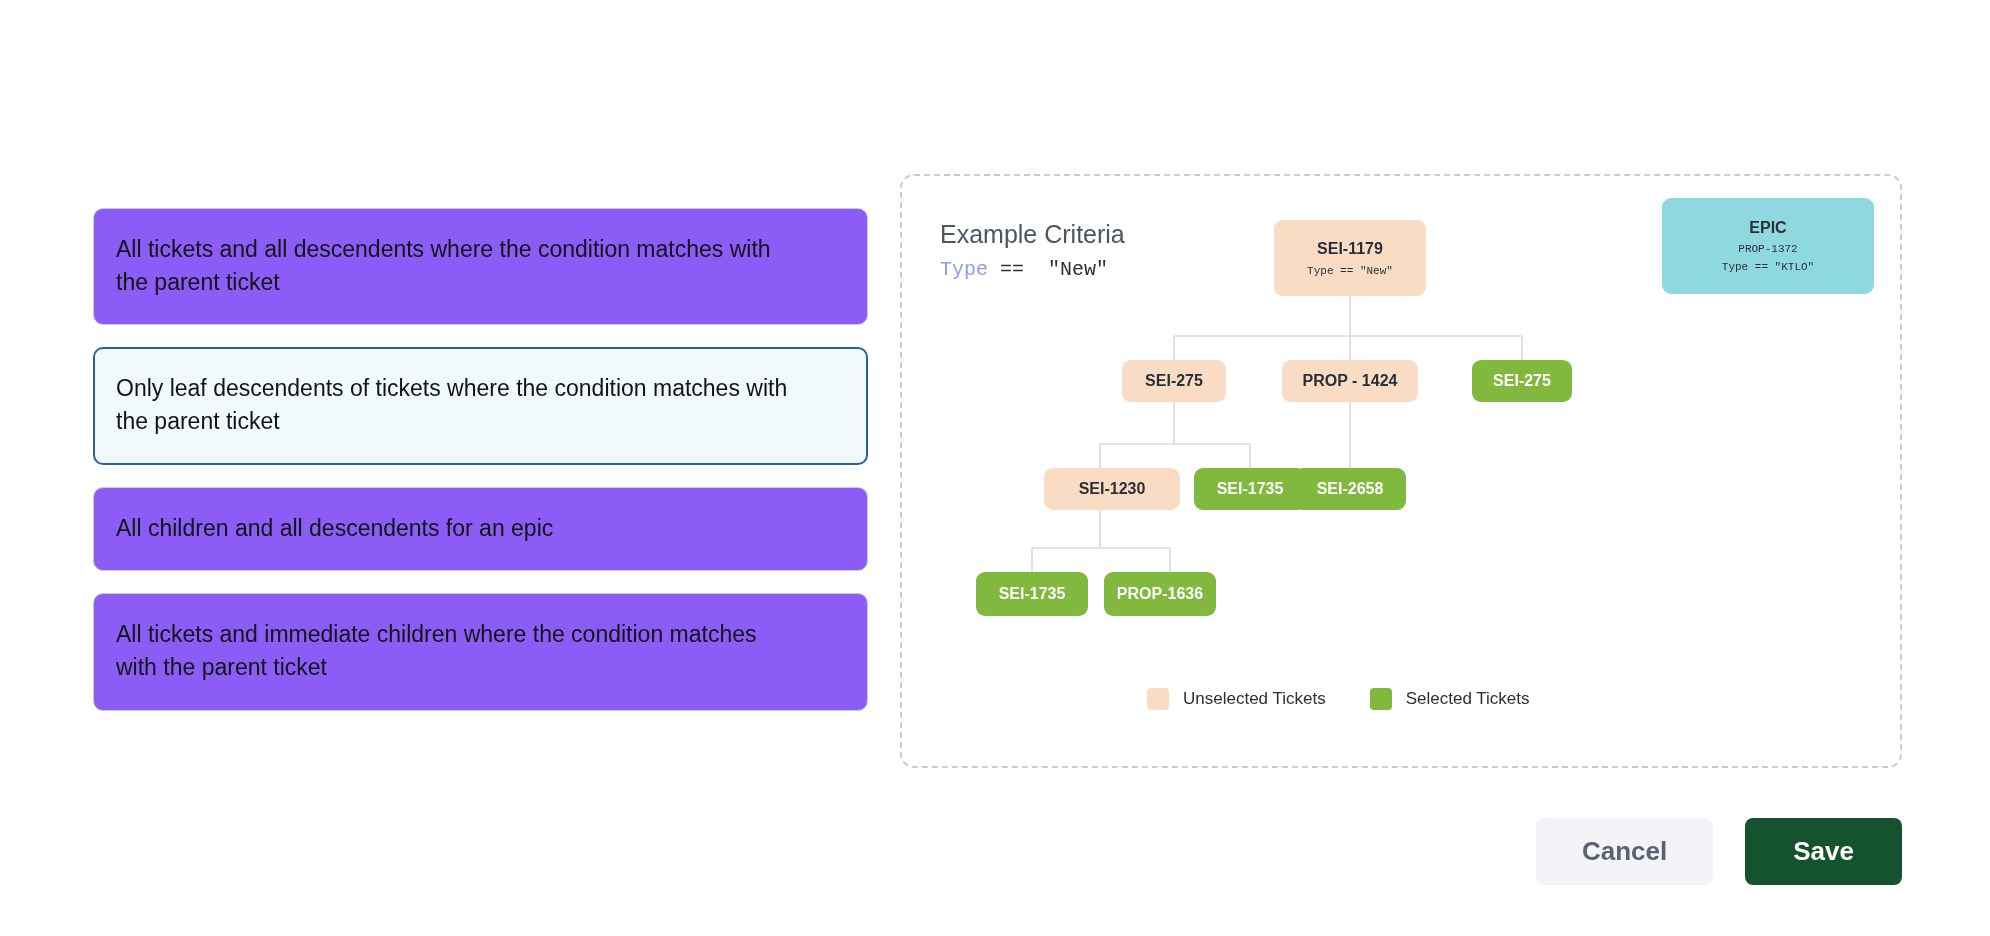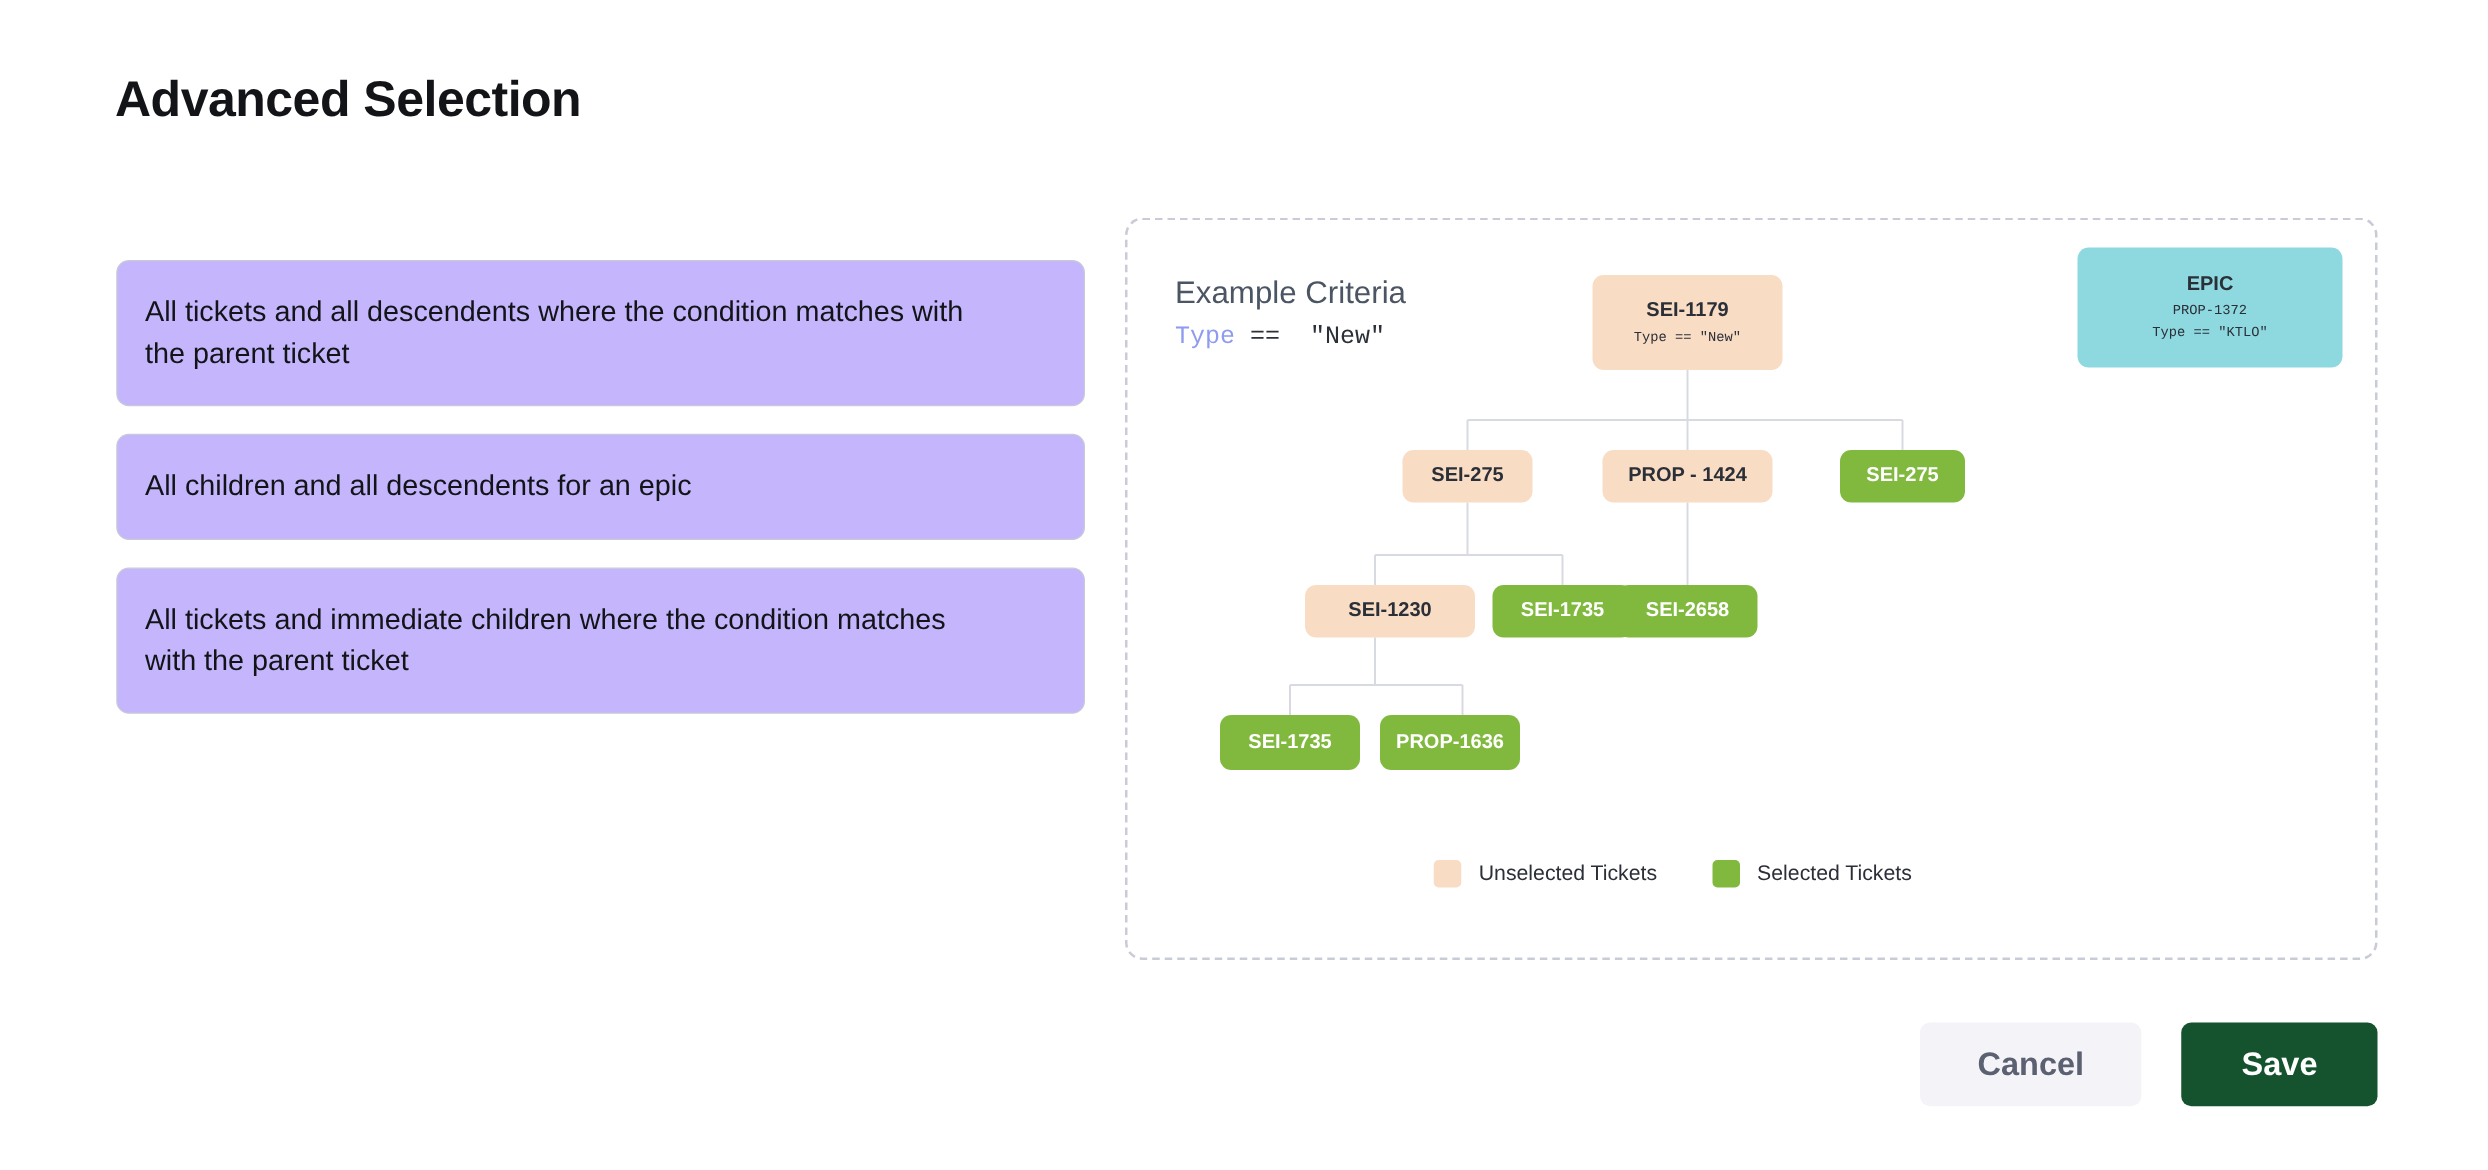--- a/index.html
+++ b/index.html
@@ -37,21 +37,21 @@
     top: 208px;
     width: 775px;
     display: flex;
     flex-direction: column;
     gap: 22px;
   }
 
   .option-card {
     border: 1px solid #c8cbd6;
     border-radius: 10px;
-    background: #c4b5fd;
+    background: #8b5cf6;
     padding: 24px 22px 26px 22px;
     font-size: 23px;
     line-height: 1.42;
     color: #121417;
     cursor: pointer;
     min-height: 74px;
     display: flex;
     align-items: center;
   }
 
@@ -165,25 +165,27 @@
     background: #14532d;
     color: #ffffff;
     padding: 18px 48px;
   }
 </style>
 </head>
 <body>
 
 <div class="page">
 
-  <h1 class="page-title">Advanced Selection</h1>
 
   <div class="options">
     <div class="option-card">
       <span class="option-text">All tickets and all descendents where the condition matches with the parent ticket</span>
+    </div>
+    <div class="option-card selected">
+      <span class="option-text">Only leaf descendents of tickets where the condition matches with the parent ticket</span>
     </div>
     <div class="option-card">
       <span class="option-text">All children and all descendents for an epic</span>
     </div>
     <div class="option-card">
       <span class="option-text">All tickets and immediate children where the condition matches with the parent ticket</span>
     </div>
   </div>
 
   <div class="diagram-panel">

